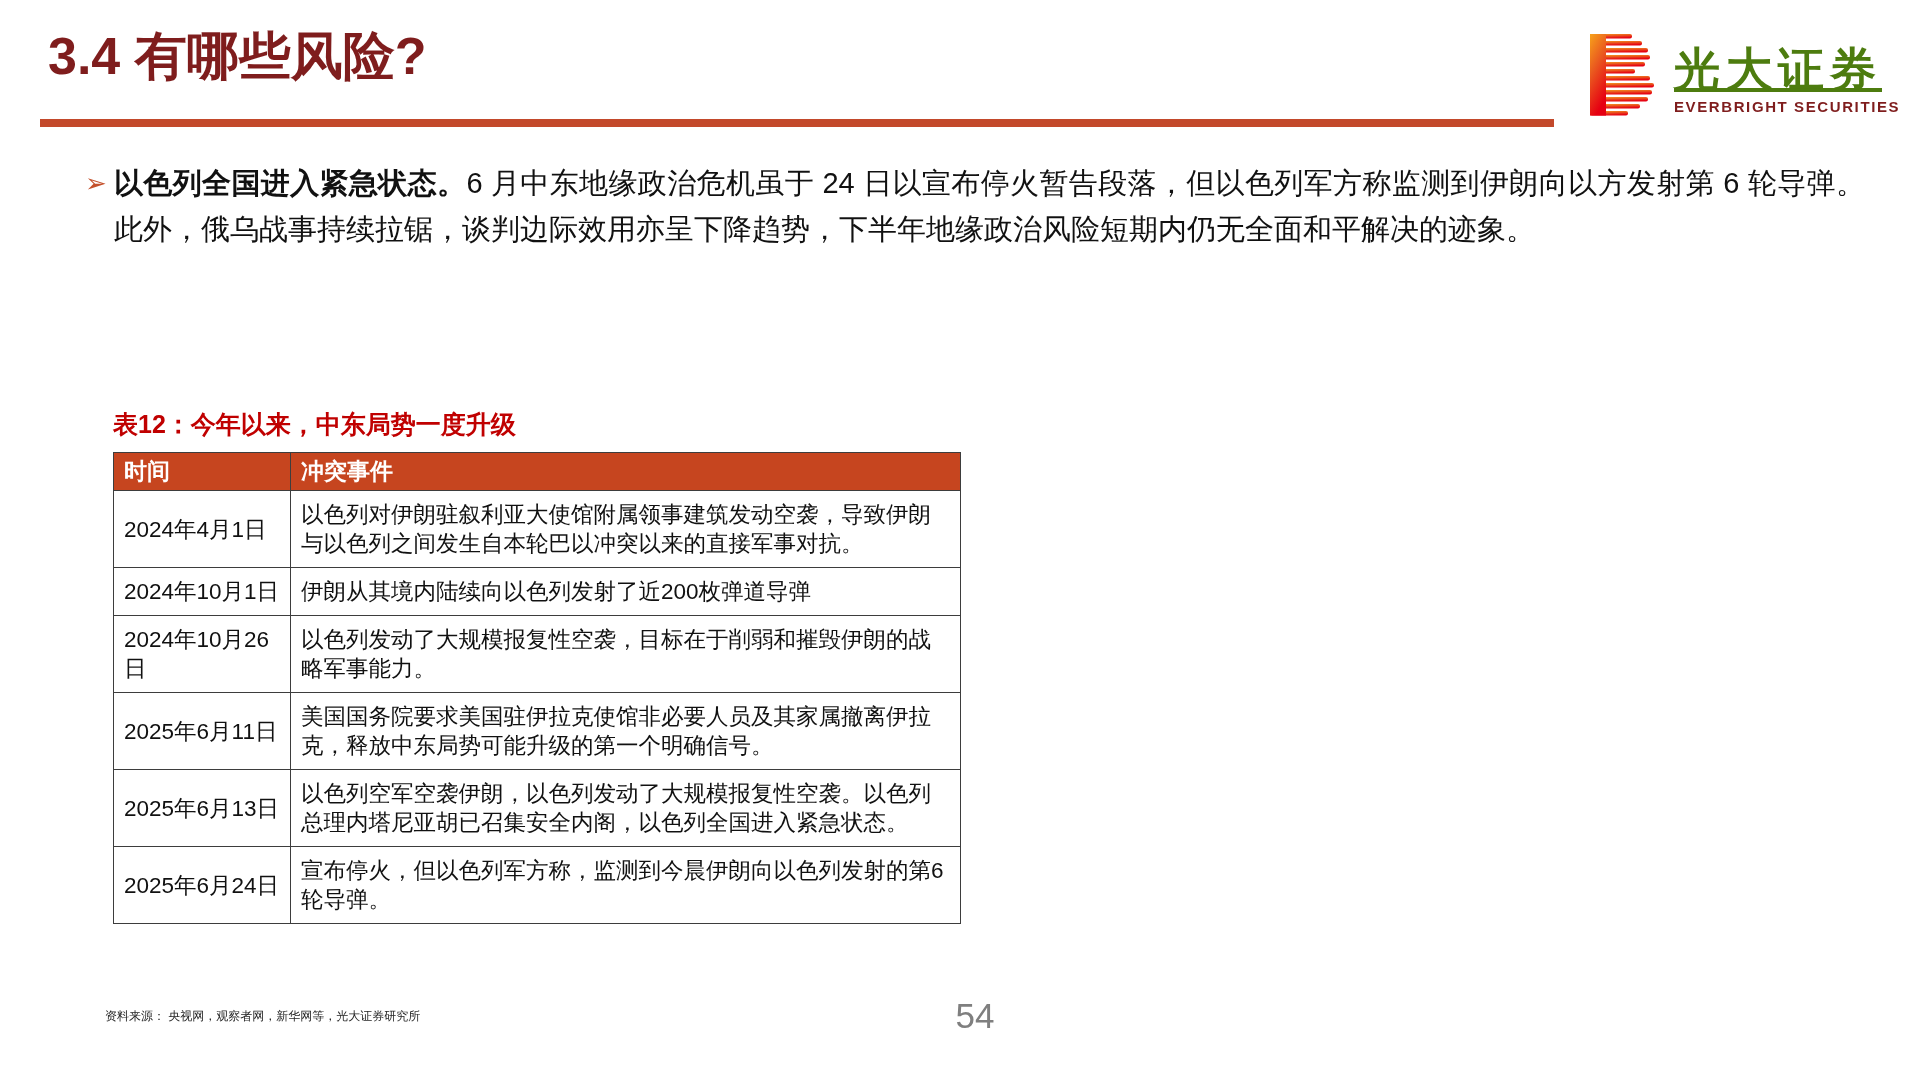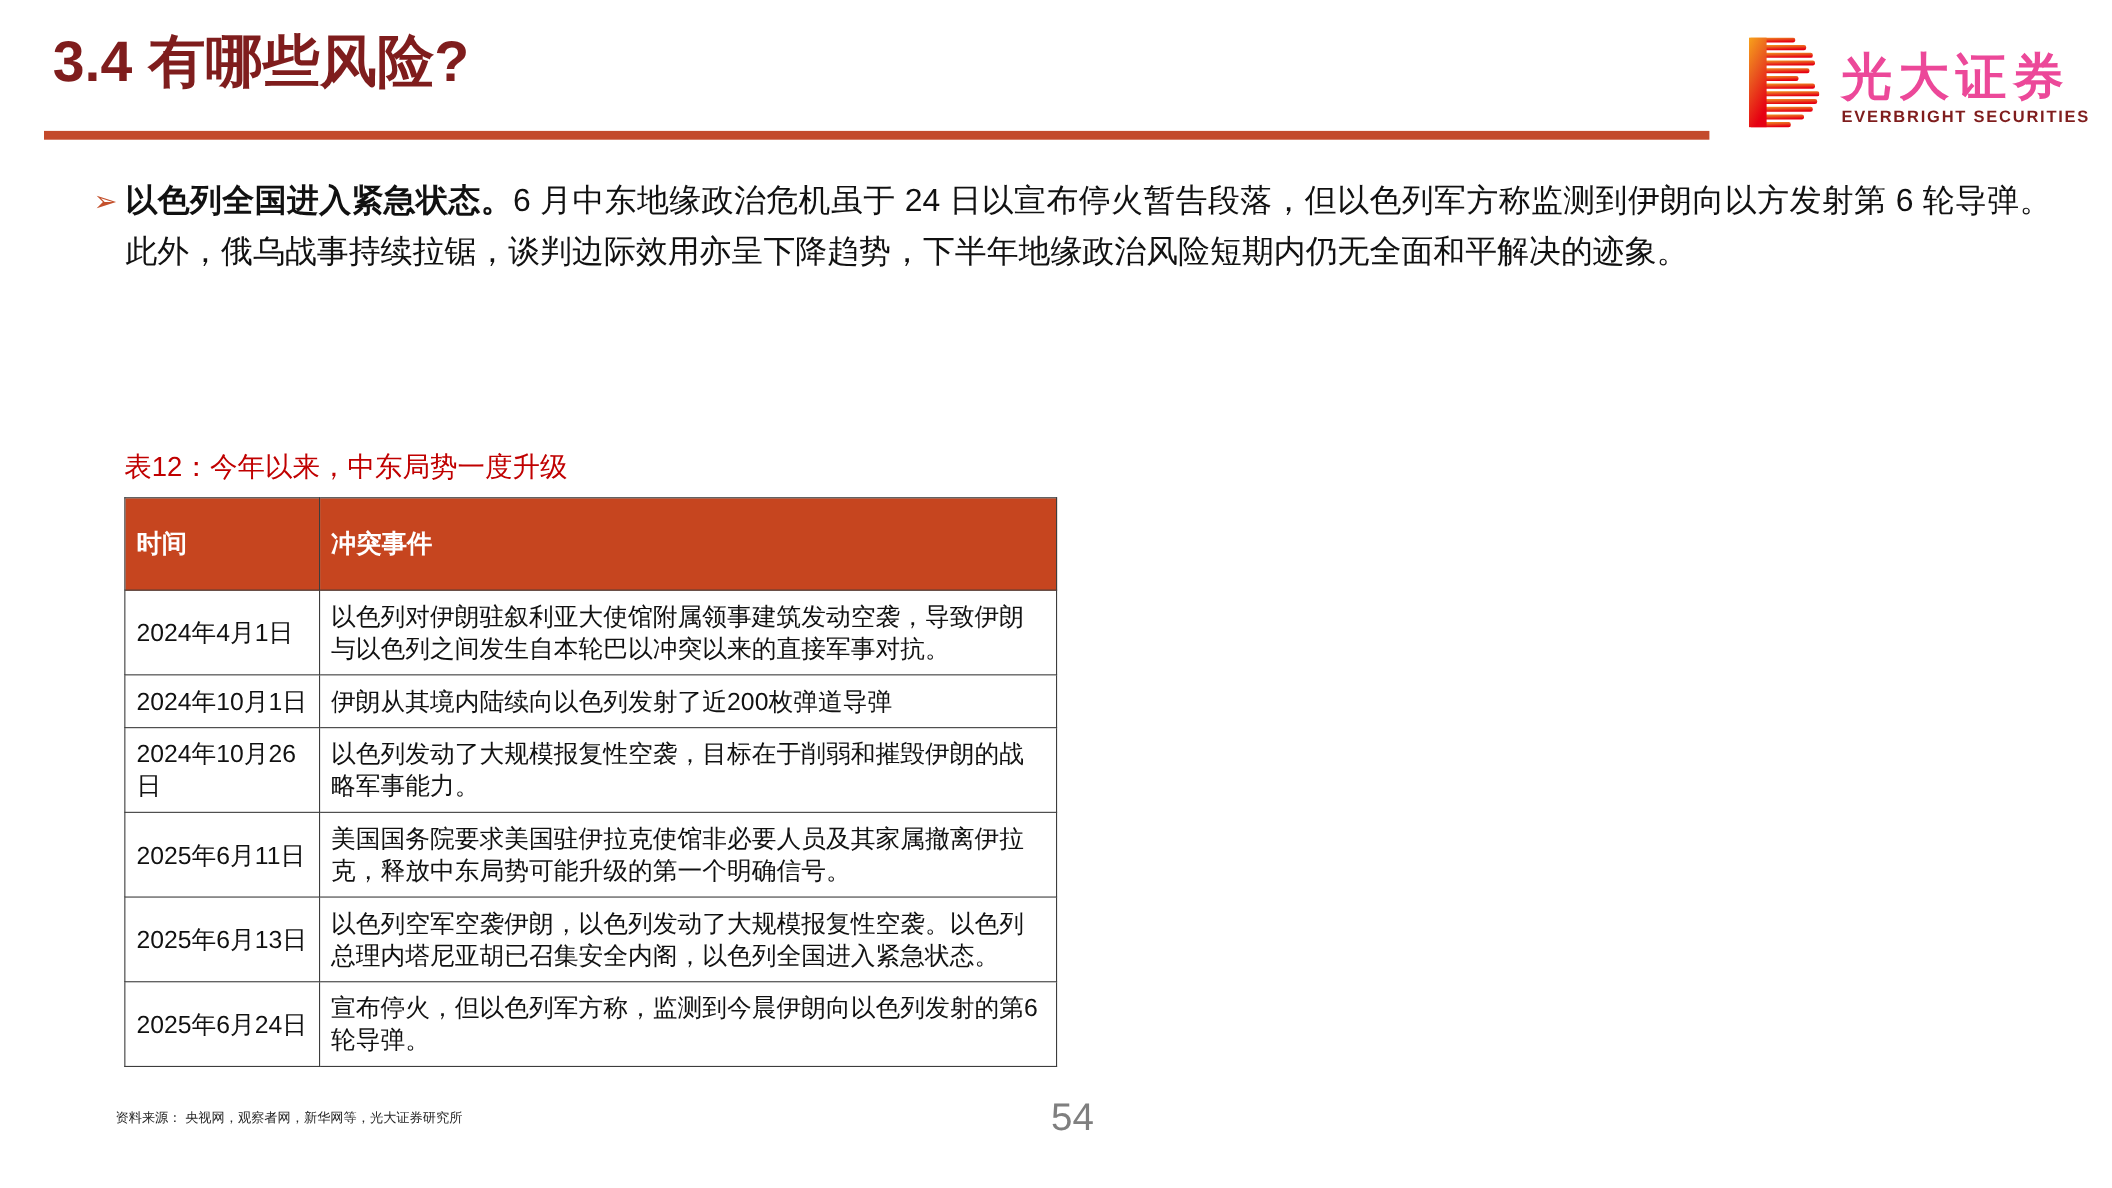--- a/index.html
+++ b/index.html
@@ -20,57 +20,57 @@
   .title-rule {
     position: absolute; left: 40px; top: 119px;
     width: 1514px; height: 8px;
     background: var(--accent-rule, #C3492B);
   }
 
   
   .logo { position: absolute; left: 1590px; top: 34px; display: flex; align-items: flex-start; gap: 20px; }
   .logo-mark { width: 64px; height: 86px; }
   .logo-text { display: flex; flex-direction: column; padding-top: 10px; }
-  .logo-cn { font-size: 46px; font-weight: bold; color: #ec4899; line-height: 50px; letter-spacing: 6px; white-space: nowrap; }
+  .logo-cn { font-size: 46px; font-weight: bold; color: #4d7c0f; line-height: 50px; letter-spacing: 6px; white-space: nowrap; text-decoration: underline; }
   .logo-en { font-size: 15px; font-weight: bold; color: #7f1d1d; letter-spacing: 1.6px; margin-top: 4px; white-space: nowrap; }
 
   
   .bullet-block { position: absolute; left: 85px; top: 160px; width: 1780px; display: flex; }
   .bullet-arrow {
     flex: 0 0 auto; width: 28px;
     font-size: 26px; line-height: 46px;
     color: var(--bullet-arrow, #C4512C);
   }
   .bullet-text {
     flex: 1 1 auto; margin-left: 1px;
     font-size: 29px; line-height: 46px; color: #111111;
     text-align: justify;
   }
   .bullet-lead { font-weight: bold; }
 
   
   .table-title {
     position: absolute; left: 113px; top: 408px;
-    font-size: 25px; font-weight: normal;
+    font-size: 25px; font-weight: bold;
     color: var(--table-title, #C00000);
     white-space: nowrap;
   }
   table.conflict-table {
     position: absolute; left: 113px; top: 452px;
     width: 848px; border-collapse: collapse;
     table-layout: fixed;
   }
   .conflict-table th, .conflict-table td {
     border: 1px solid #3d3d3d;
     text-align: left; vertical-align: middle;
   }
   .conflict-table th {
     background: var(--table-header-bg, #C6451F);
     color: #ffffff; font-weight: bold;
-    font-size: 23px; padding: 26px 10px; height: 30px;
+    font-size: 23px; padding: 3px 10px; height: 30px;
   }
   .conflict-table td {
     font-size: 22.5px; color: #111111;
     line-height: 29px; padding: 9px 8px 9px 10px;
   }
   .conflict-table col.c-date { width: 177px; }
 
   
   .source-note {
     position: absolute; left: 105px; top: 1008px;

